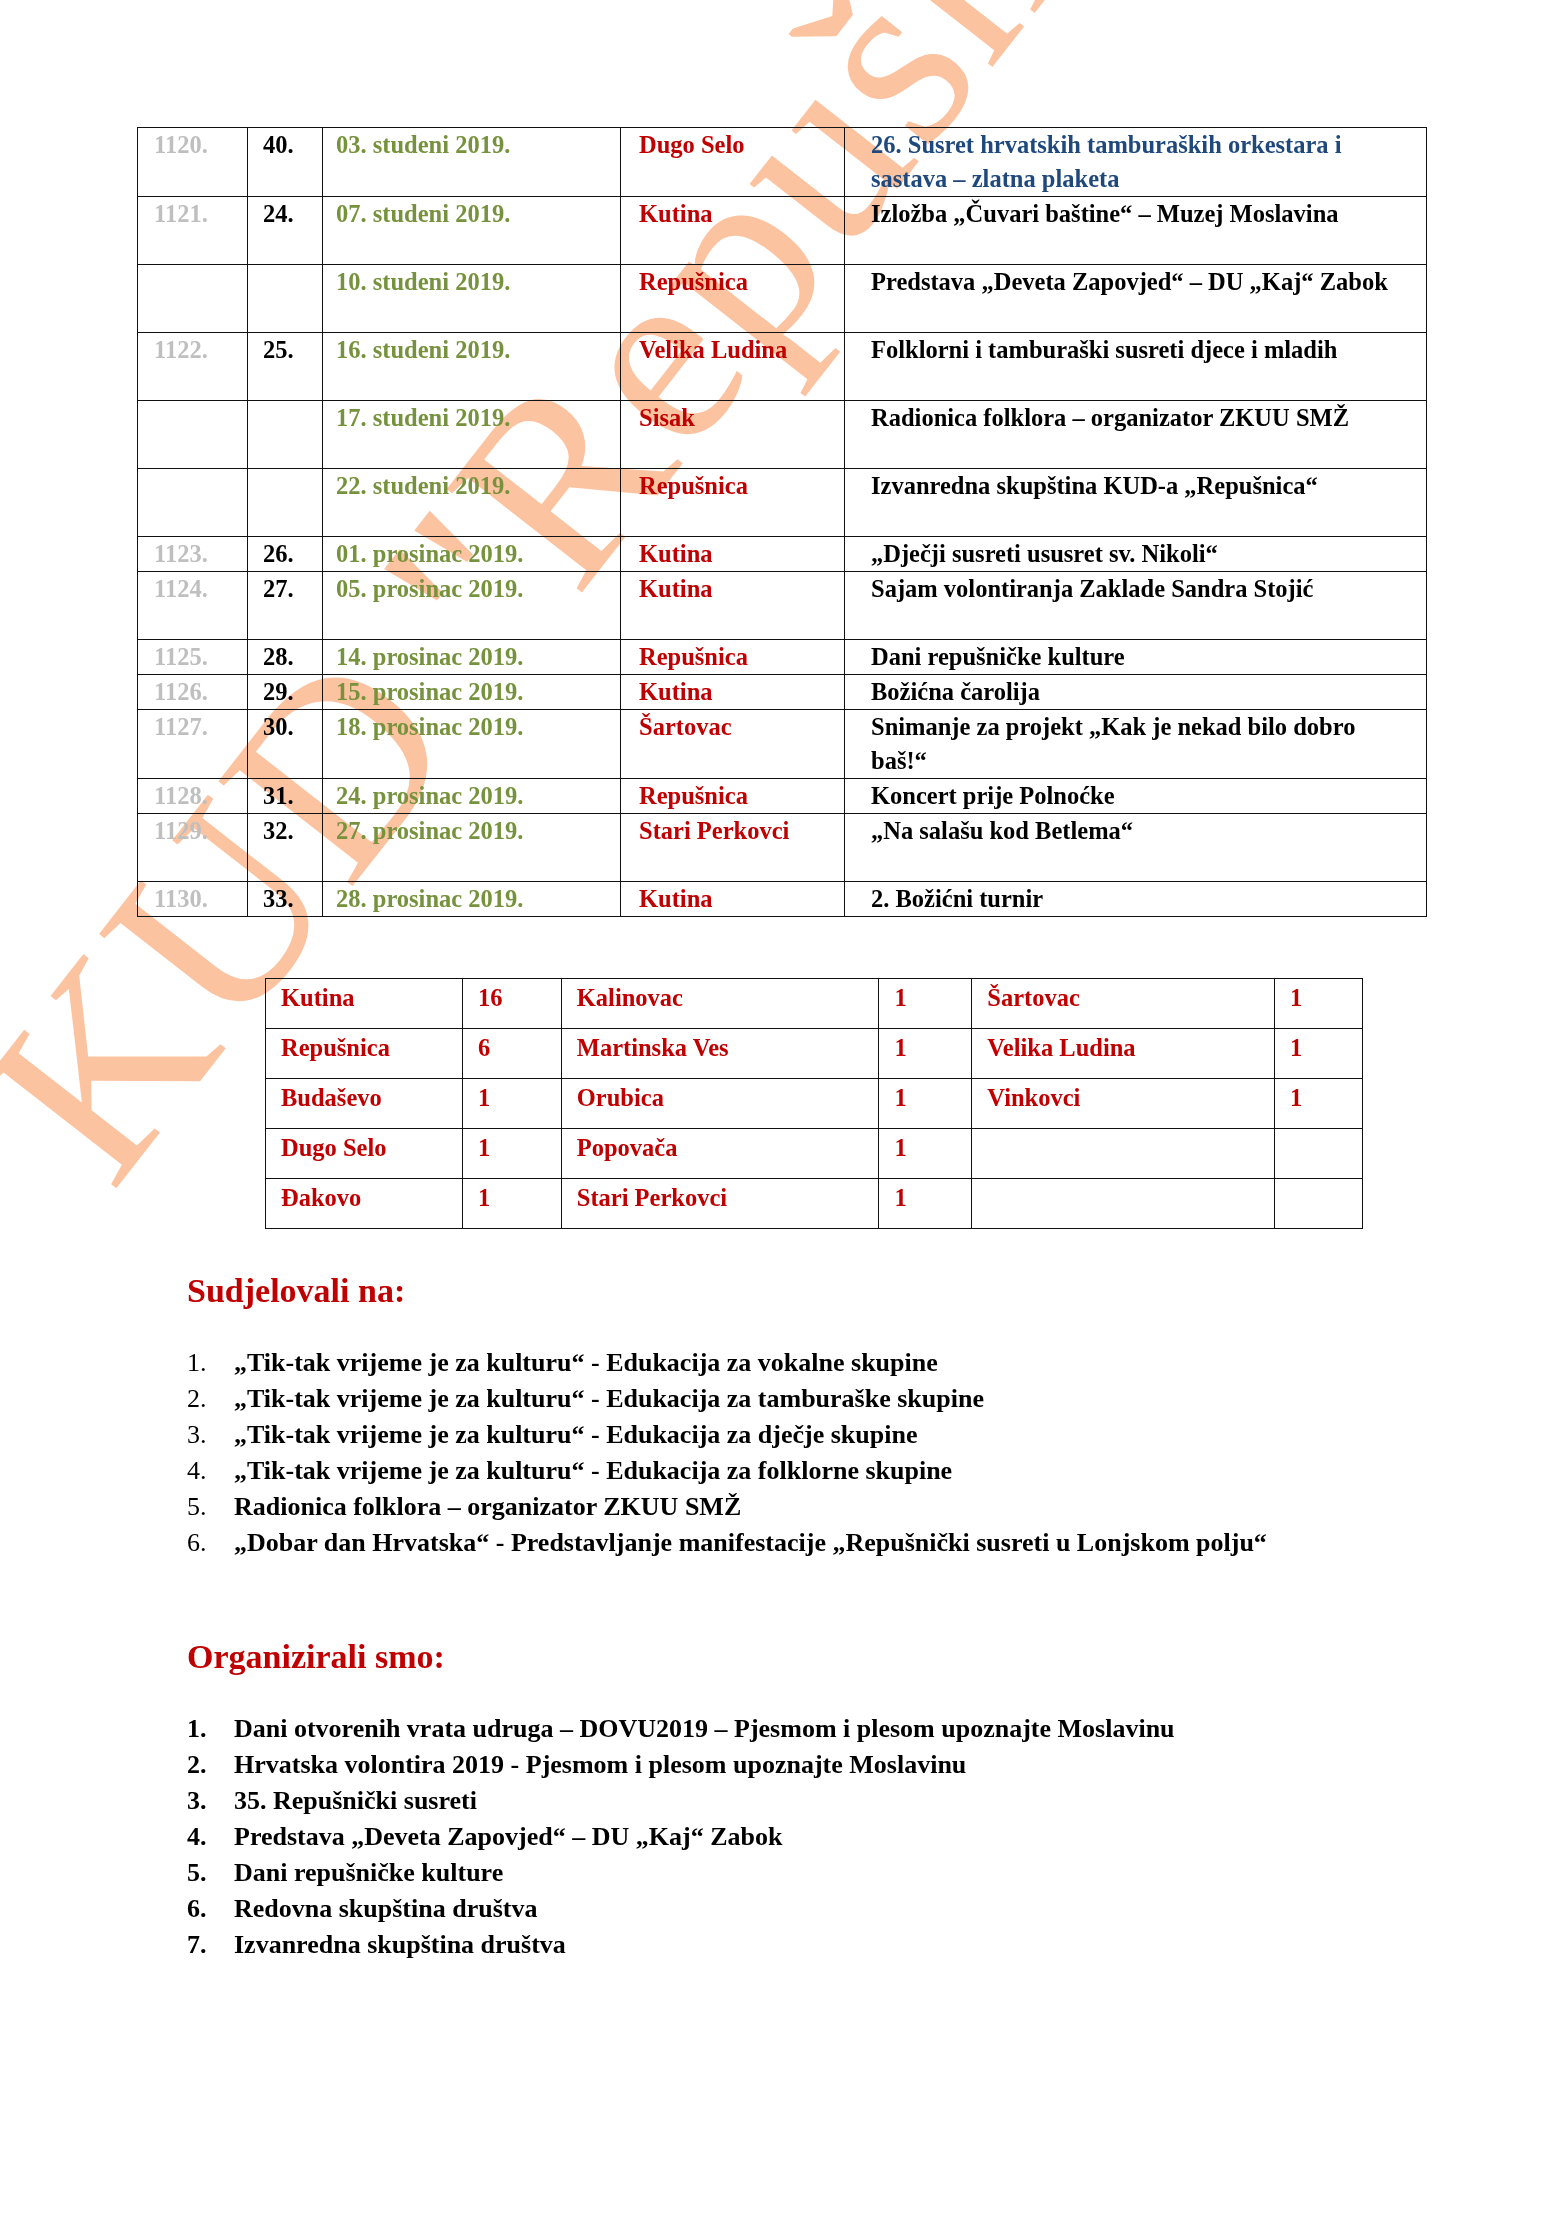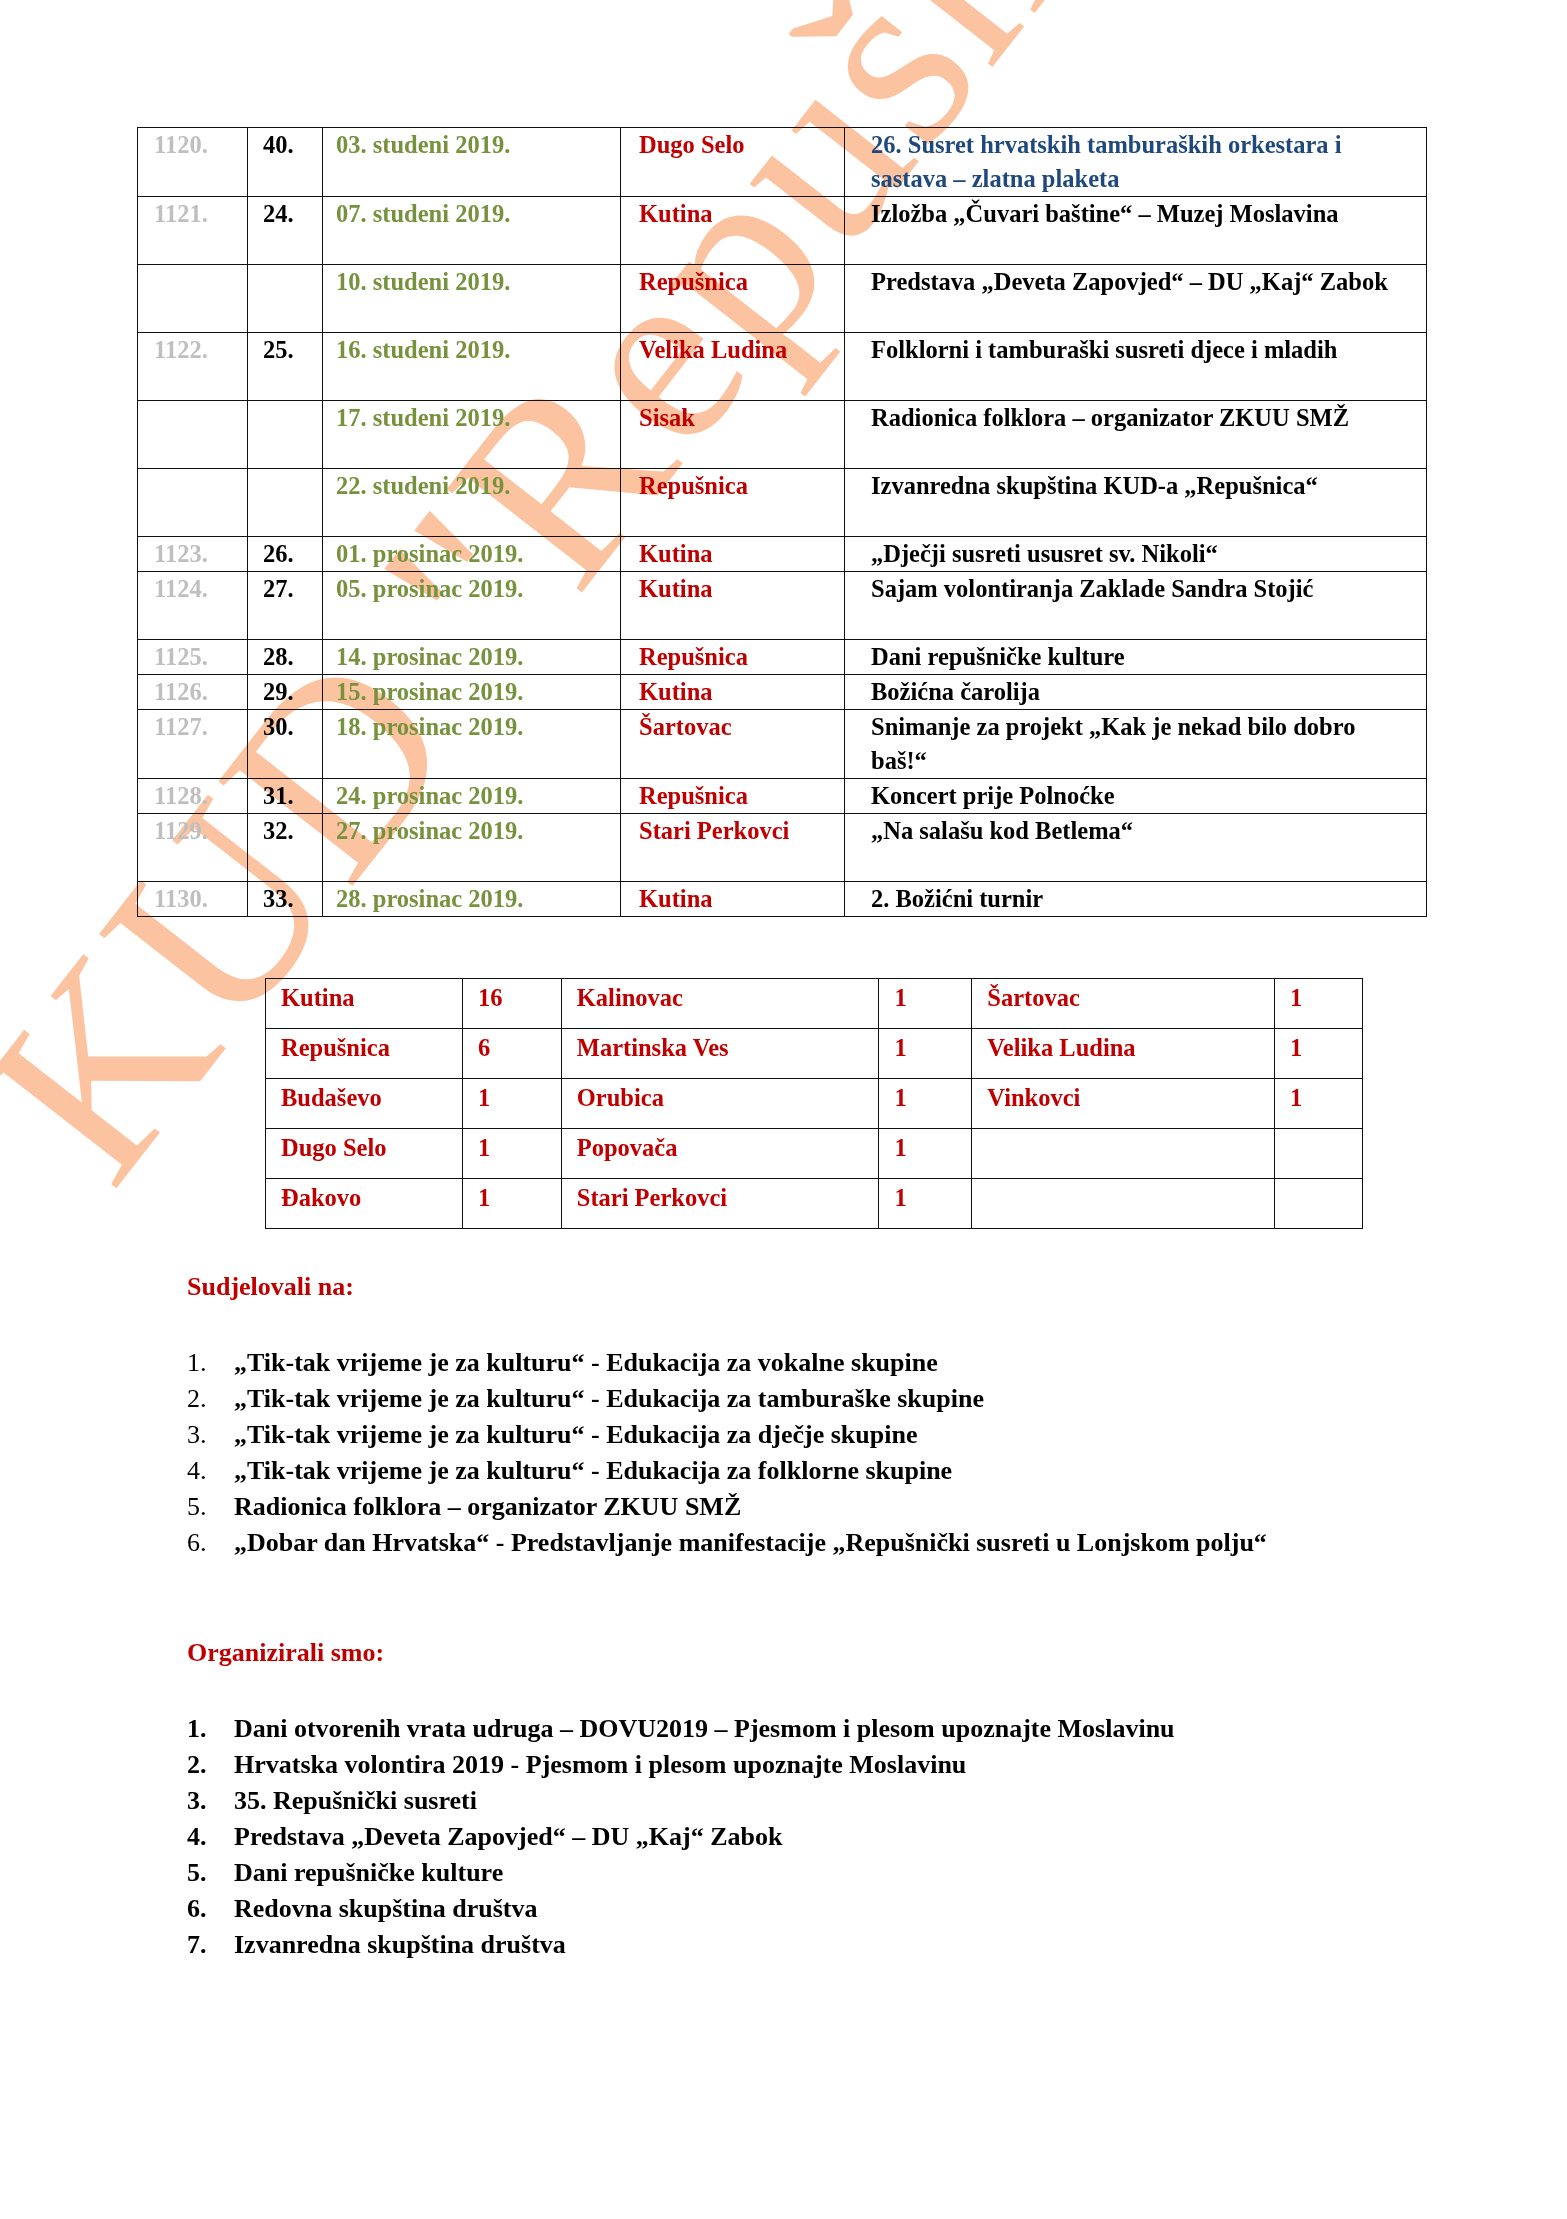--- a/index.html
+++ b/index.html
@@ -45,21 +45,21 @@
   #summary { left:265px; top:978px; width:1098px; }
   #summary td { height:50px; font-size:24.5px; color:#c00000; line-height:34px; padding-top:2px; box-sizing:border-box; padding-left:15px; }
   #summary td.n1 { width:197px; }
   #summary td.v1 { width:99px; }
   #summary td.n2 { width:318px; }
   #summary td.v2 { width:93px; }
   #summary td.n3 { width:303px; }
   #summary td.v3 { width:88px; }
 
   .section-title {
-    position:absolute; left:187px; font-size:26px; color:#c00000; margin:0;
+    position:absolute; left:187px; font-size:34px; color:#c00000; margin:0;
   }
   #title-participated { top:1272px; }
   #title-organized { top:1638px; }
 
   ol.list { position:absolute; left:187px; margin:0; padding:0; list-style:none; width:1230px; }
   ol.list li { font-size:26px; line-height:36px; display:flex; color:#000; }
   ol.list li .num { width:47px; flex:none; }
   #list-participated { top:1345px; }
   #list-participated .num { font-weight:normal; }
   #list-organized { top:1711px; }

